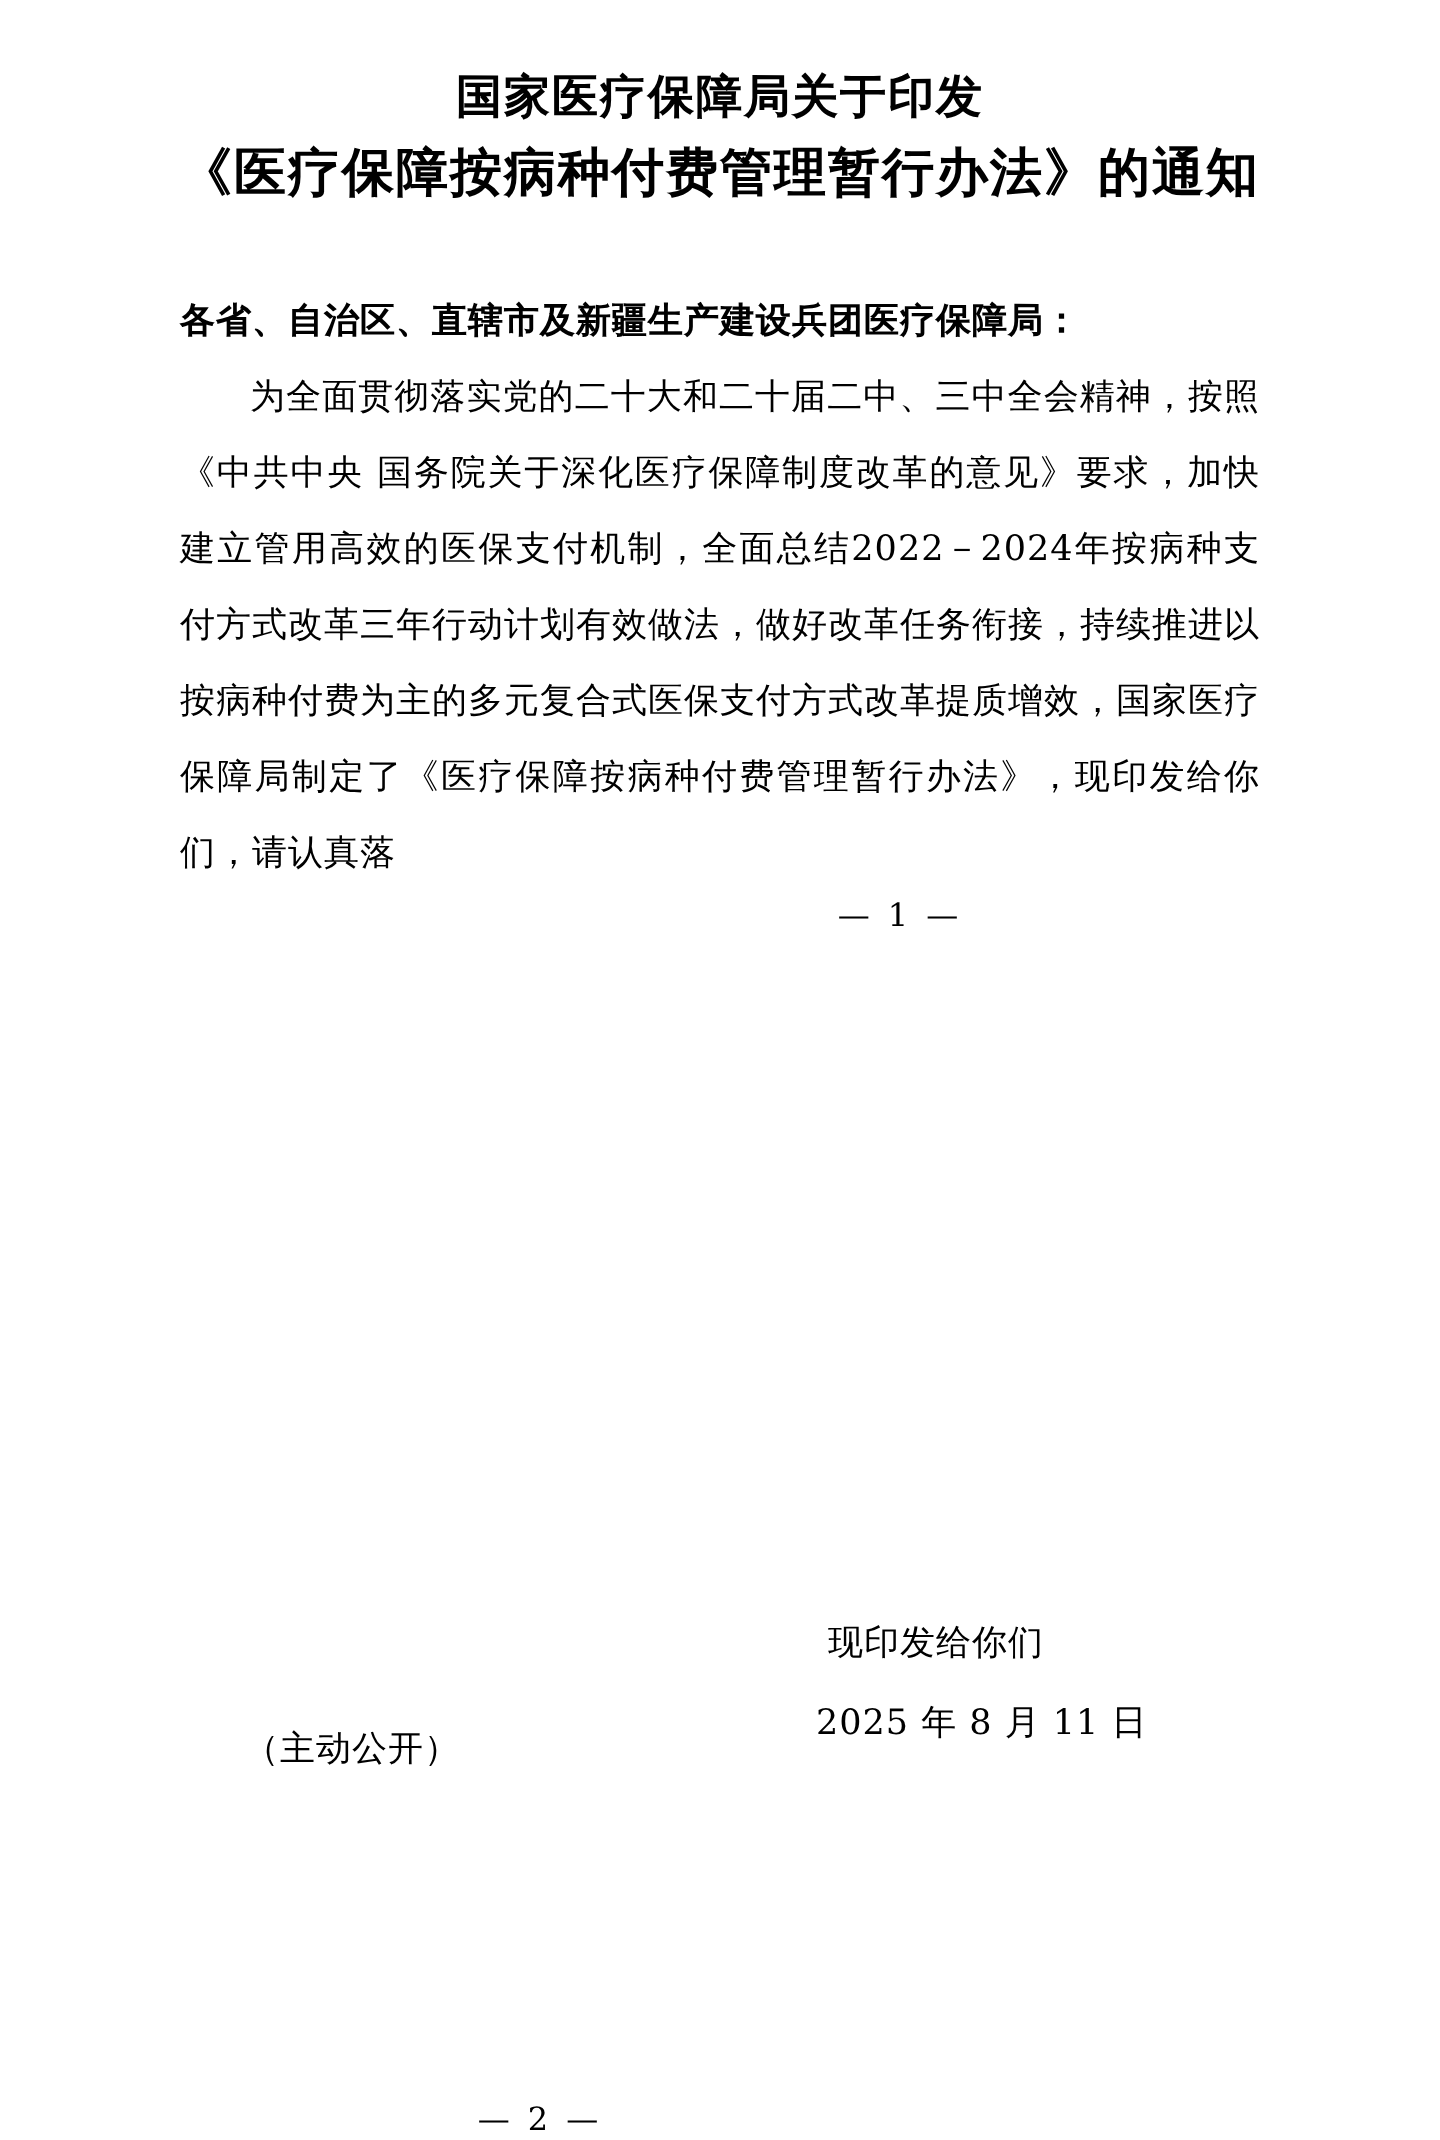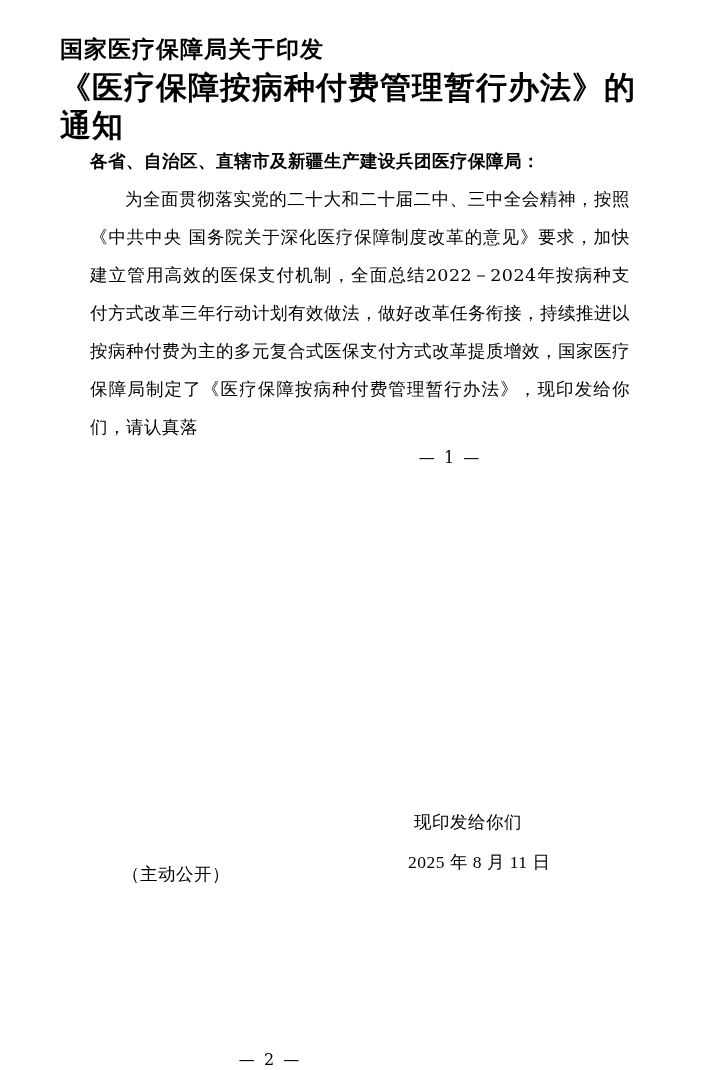--- a/index.html
+++ b/index.html
@@ -15,36 +15,36 @@
     position: relative;
     overflow: hidden;
   }
   .page {
     position: relative;
     width: 720px;
     height: 1070px;
     box-sizing: border-box;
   }
   .doc-title {
-    text-align: left;
+    text-align: center;
     font-weight: bold;
     font-size: 23px;
     line-height: 38px;
     letter-spacing: 1px;
     margin: 0;
     padding: 0;
   }
   .title-block {
     position: absolute;
     top: 30px;
     left: 60px;
     width: 600px;
   }
   .title-line-2 {
-    font-size: 31px;
+    font-size: 26px;
   }
   .body-block {
     position: absolute;
     top: 142px;
     left: 90px;
     width: 540px;
   }
   .para {
     font-size: 17.5px;
     line-height: 38px;
@@ -86,21 +86,21 @@
   .signature-block {
     position: absolute;
     top: 802px;
     left: 400px;
     width: 230px;
     font-size: 17.5px;
     line-height: 40px;
     letter-spacing: 0.5px;
   }
   .sign-org { display: block; padding-left: 14px; }
-  .sign-date { display: block; padding-left: 8px; font-family: Liberation Serif, serif; }
+  .sign-date { display: block; padding-left: 8px; }
   .publicity-note {
     position: absolute;
     top: 862px;
     left: 122px;
     font-size: 17.5px;
     letter-spacing: 0.5px;
     text-align: right;
   }
   .page-number-2 {
     position: absolute;

